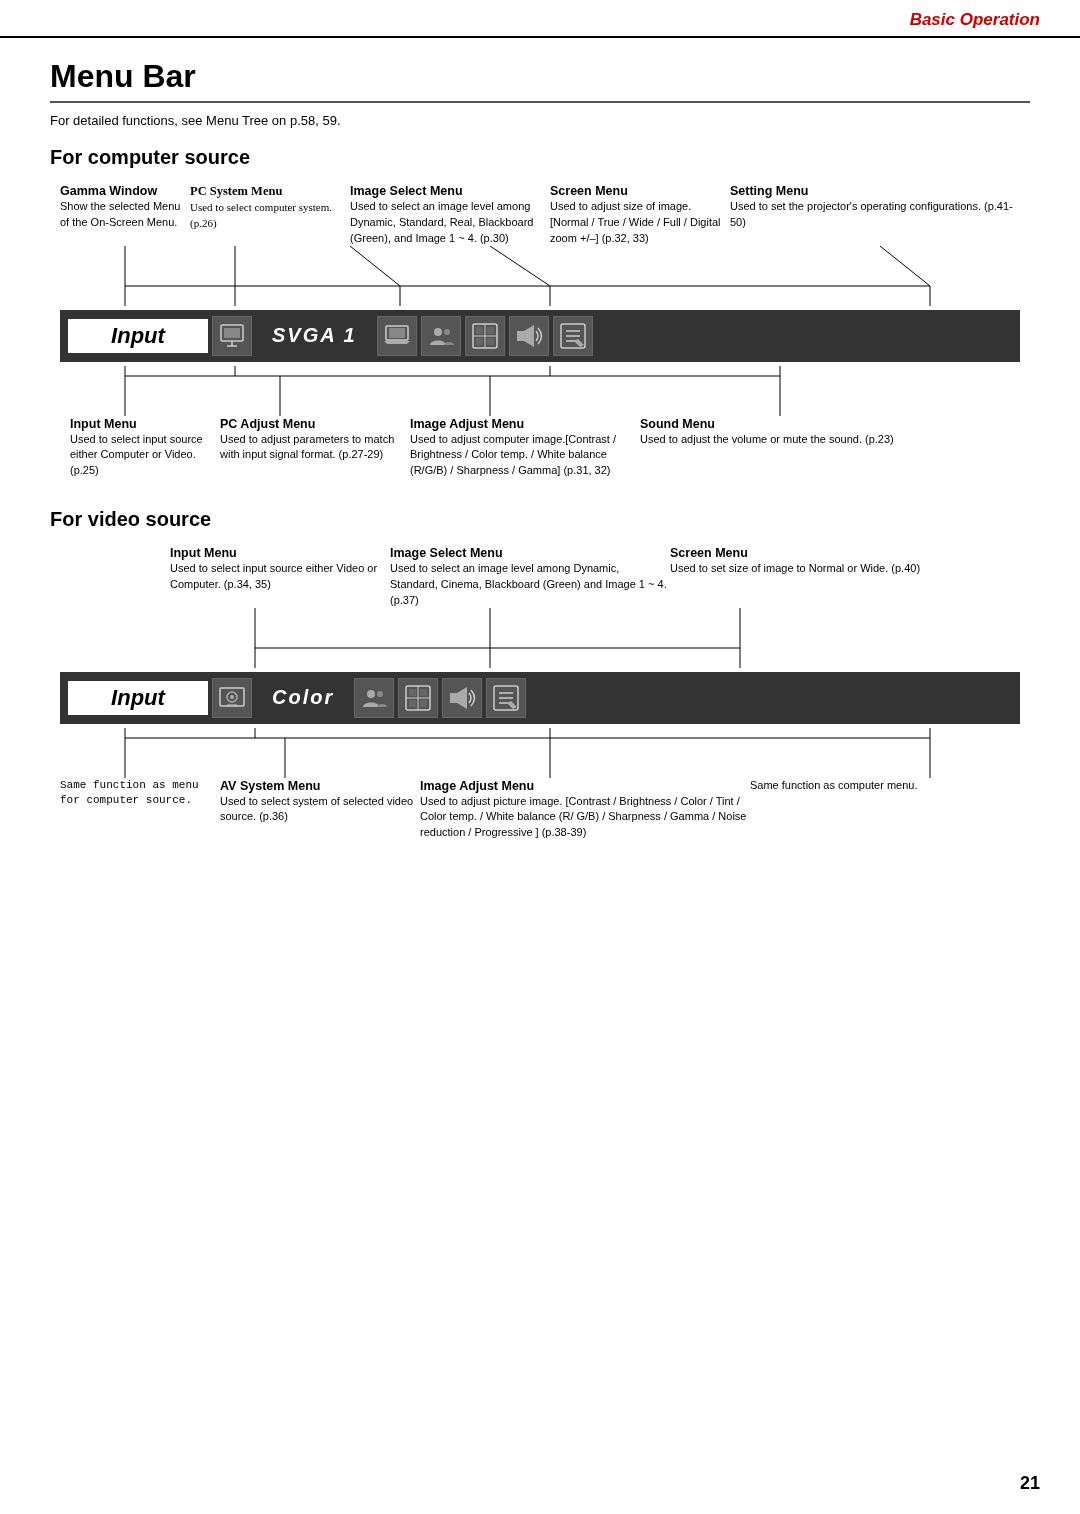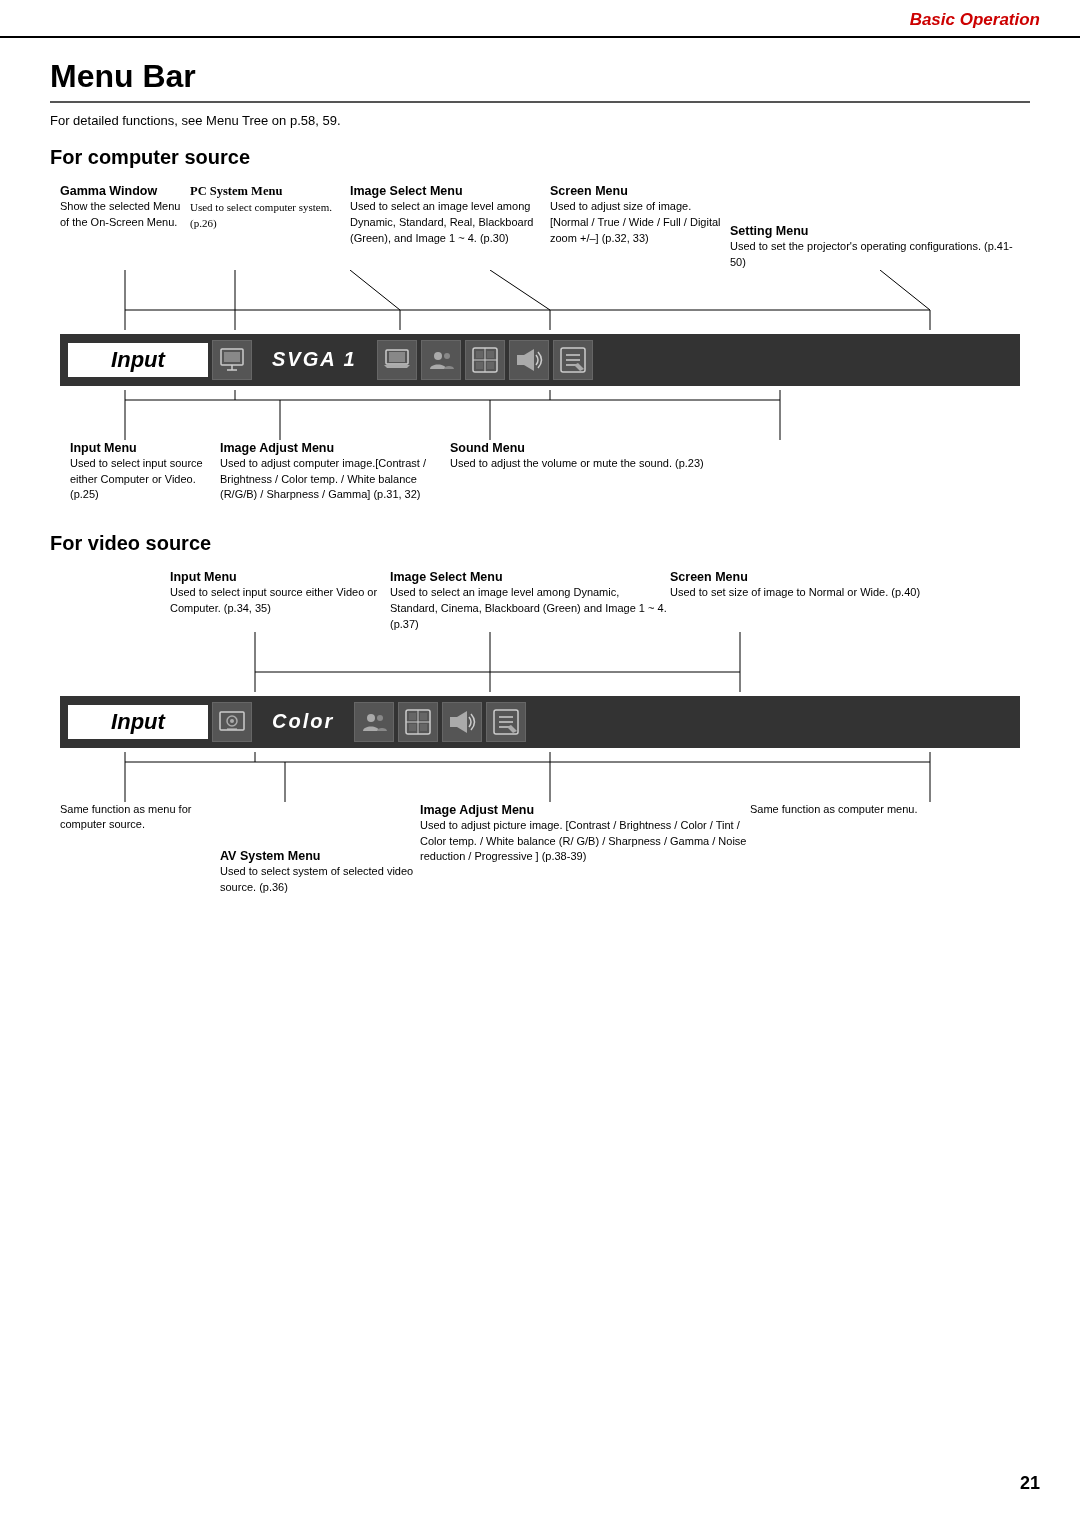--- a/index.html
+++ b/index.html
@@ -137,35 +137,35 @@
     .bar-wrapper {
       width: 960px;
       margin: 0 auto;
     }
 
     
     .cs-top-col1 { width: 130px; }
     .cs-top-col2 { width: 160px; font-family: Liberation Serif, serif; }
     .cs-top-col3 { width: 200px; }
     .cs-top-col4 { width: 180px; }
-    .cs-top-col5 { width: 150px; flex: 1; margin-top: 40px; }
+    .cs-top-col5 { width: 150px; flex: 1; }
 
     
     .cs-bot-col1 { width: 160px; padding-left: 10px; }
     .cs-bot-col2 { width: 190px; }
     .cs-bot-col3 { width: 230px; }
     .cs-bot-col4 { width: 180px; flex: 1; }
 
     
     .vs-top-col1 { width: 220px; padding-left: 110px; }
     .vs-top-col2 { width: 280px; }
 
     
     .vs-bot-col0 { width: 130px; font-size: 11px; line-height: 1.35; }
-    .vs-bot-col1 { width: 195px; margin-top: 46px; }
+    .vs-bot-col1 { width: 195px; }
     .vs-bot-col2 { width: 250px; }
     .vs-bot-col3 { flex: 1; font-size: 11px; line-height: 1.35; }
 
     
     .svg-connector-top {
       width: 960px;
       height: 60px;
       display: block;
       margin: 0 auto;
     }
@@ -320,20 +320,24 @@
         <line x1="220" y1="10" x2="220" y2="50" stroke="#000" stroke-width="1"></line>
         <line x1="430" y1="10" x2="430" y2="50" stroke="#000" stroke-width="1"></line>
         <line x1="720" y1="10" x2="720" y2="50" stroke="#000" stroke-width="1"></line>
       </svg>
 
       <div class="below-bar">
         <div class="cs-bot-col1">
           <span class="label-title">Input Menu</span><br>
           <span class="label-desc">Used to select input source either Computer or Video. (p.25)</span>
         </div>
+        <div class="cs-bot-col2">
+          <span class="label-title">PC Adjust Menu</span><br>
+          <span class="label-desc">Used to adjust parameters to match with input signal format. (p.27-29)</span>
+        </div>
         <div class="cs-bot-col3">
           <span class="label-title">Image Adjust Menu</span><br>
           <span class="label-desc">Used to adjust computer image.[Contrast / Brightness / Color temp. / White balance (R/G/B) / Sharpness / Gamma] (p.31, 32)</span>
         </div>
         <div class="cs-bot-col4">
           <span class="label-title">Sound Menu</span><br>
           <span class="label-desc">Used to adjust the volume or mute the sound. (p.23)</span>
         </div>
       </div>
 
@@ -439,21 +443,21 @@
 
         <line x1="65" y1="10" x2="870" y2="10" stroke="#000" stroke-width="1"></line>
 
         <line x1="65" y1="10" x2="65" y2="50" stroke="#000" stroke-width="1"></line>
         <line x1="225" y1="10" x2="225" y2="50" stroke="#000" stroke-width="1"></line>
         <line x1="490" y1="10" x2="490" y2="50" stroke="#000" stroke-width="1"></line>
         <line x1="870" y1="10" x2="870" y2="50" stroke="#000" stroke-width="1"></line>
       </svg>
 
       <div class="below-bar">
-        <div class="vs-bot-col0" style="width: 160px; font-size: 11px; line-height: 1.4;">
+        <div class="vs-bot-col0" style="width: 160px; font-size: 11px; line-height: 1.4; font-family: Liberation Mono, monospace;">
           <span>Same function as menu for computer source.</span>
         </div>
         <div class="vs-bot-col1" style="width: 200px;">
           <span class="label-title">AV System Menu</span><br>
           <span class="label-desc">Used to select system of selected video source. (p.36)</span>
         </div>
         <div class="vs-bot-col2" style="width: 330px;">
           <span class="label-title">Image Adjust Menu</span><br>
           <span class="label-desc">Used to adjust picture image. [Contrast / Brightness / Color / Tint / Color temp. / White balance (R/ G/B) / Sharpness / Gamma / Noise reduction / Progressive ] (p.38-39)</span>
         </div>

